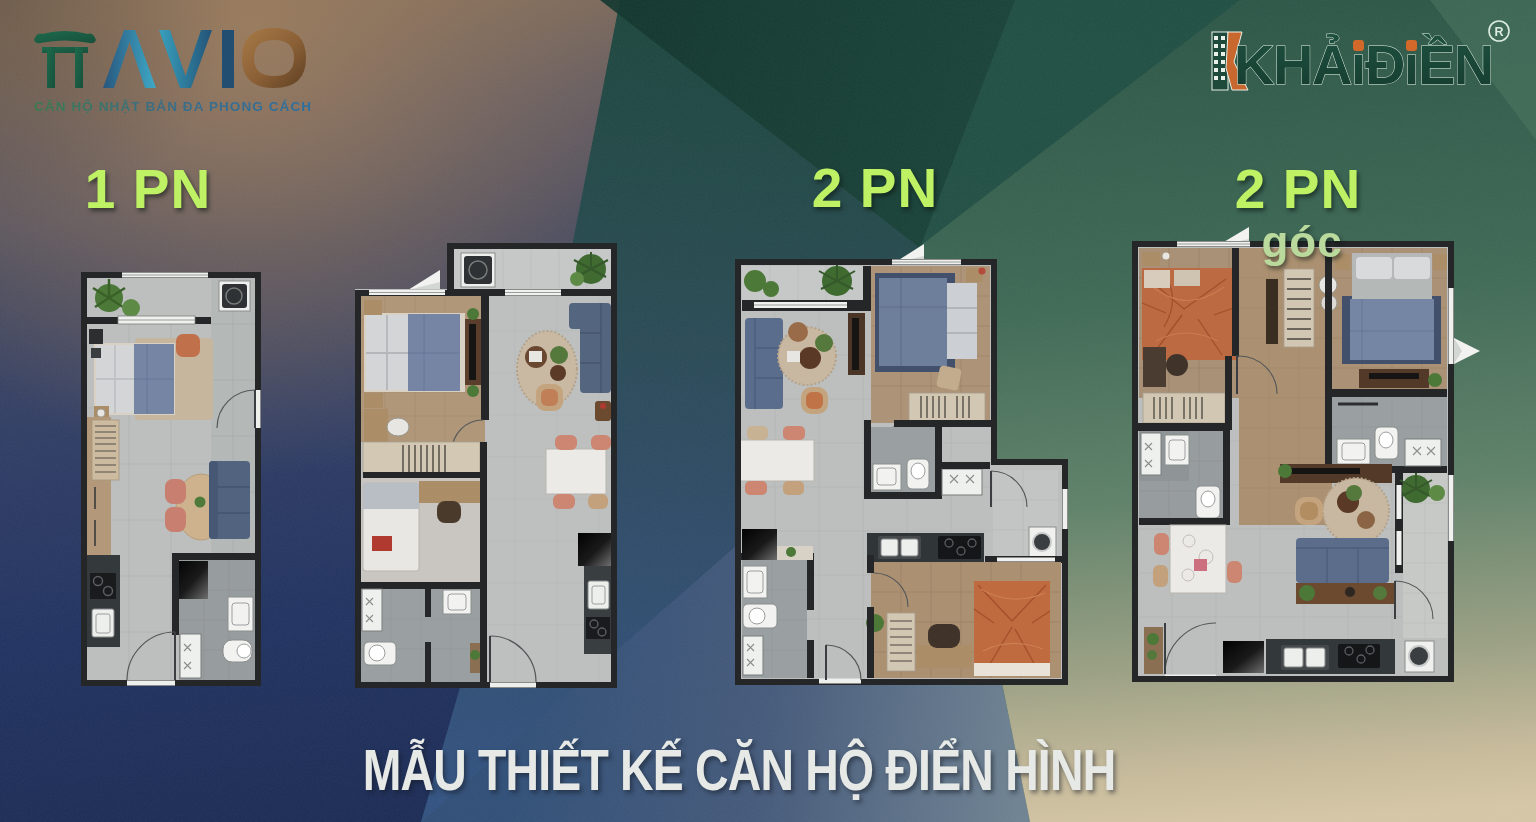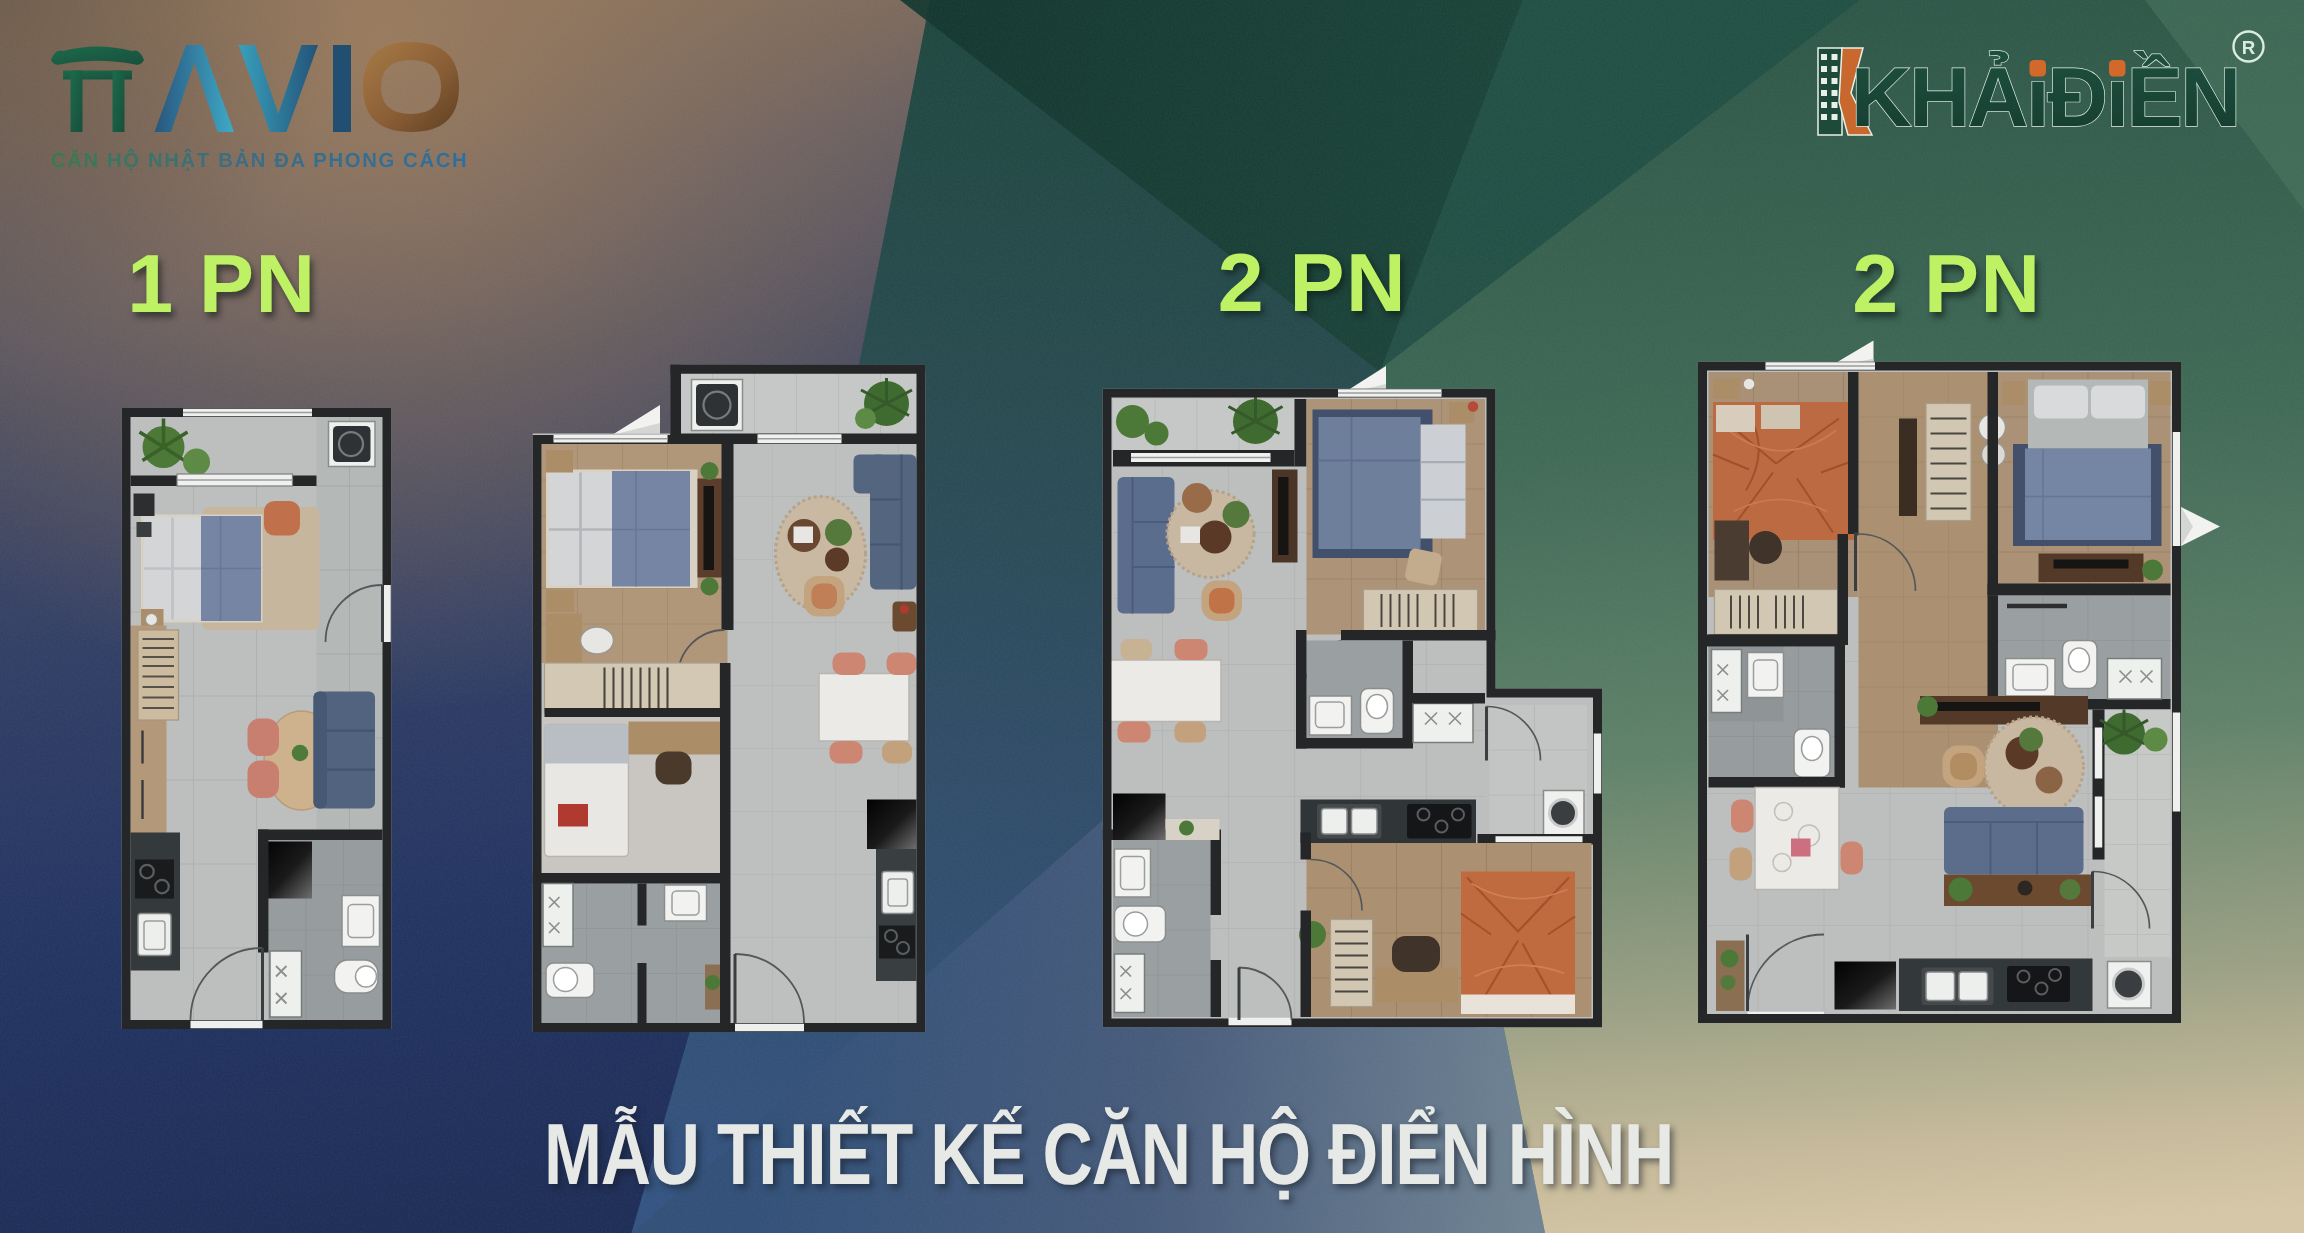--- a/index.html
+++ b/index.html
@@ -160,20 +160,21 @@
   <circle cx="295" cy="13" r="10" stroke="#dcebe0" fill="none" stroke-width="1.6"></circle>
   <text x="290.5" y="18" font-size="12.5" font-weight="bold" fill="#dcebe0">R</text>
 </svg>
 
 <div class="title" style="left:63px;top:157px;width:170px;font-size:55px;">1 PN</div>
 
 
 <div class="title" style="left:795px;top:156px;width:160px;font-size:55px;">2 PN</div>
 
 <div class="title" style="left:1218px;top:157px;width:160px;font-size:55px;">2 PN</div>
+<div class="title" style="left:1232px;top:217px;width:140px;font-size:44px;color:#b9da9c;">góc</div>
 
 <svg class="abs" style="left:404px;top:266px" width="40" height="26" viewBox="0 0 40 26">
       <polygon points="4,24 36,4 36,24" fill="#f2f3f1"></polygon>
       <polygon points="4,24 36,16 36,24" fill="#d4d6d4"></polygon>
     </svg>
 
 <svg class="abs" style="left:891px;top:241px" width="36" height="24" viewBox="0 0 36 24">
       <polygon points="3,22 33,3 33,22" fill="#f2f3f1"></polygon>
       <polygon points="3,22 33,15 33,22" fill="#d4d6d4"></polygon>
     </svg>

